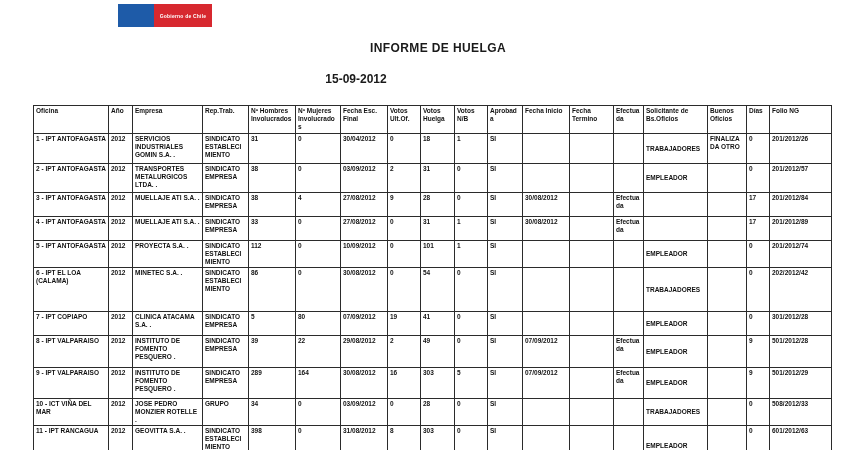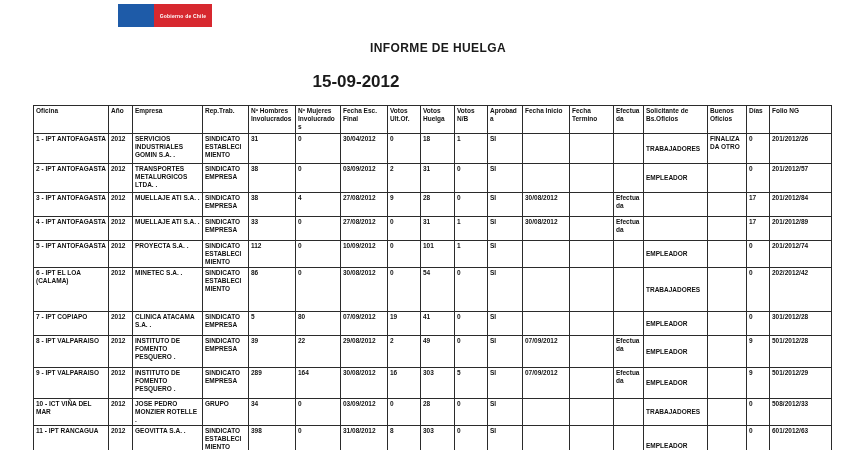--- a/index.html
+++ b/index.html
@@ -23,21 +23,21 @@
     text-align:center; letter-spacing:0.2px;
   }
   .doc-title {
     position:absolute; top:41px; left:0; width:860px;
     text-align:center; font-size:12px; font-weight:700; color:#1a1a1a;
     letter-spacing:0.4px;
     padding-left:16px;
   }
   .doc-date {
     position:absolute; top:72px; left:0; width:712px;
-    text-align:center; font-size:17px; font-weight:700; color:#1a1a1a;
+    text-align:center; font-size:12px; font-weight:700; color:#1a1a1a;
   }
   table.report {
     position:absolute; left:33px; top:105px;
     width:798px; table-layout:fixed;
     border-collapse:collapse;
   }
   table.report th, table.report td {
     border:1px solid #2b2b2b;
     font-size:6.5px; line-height:8px; font-weight:700; color:#111;
     vertical-align:top; text-align:left;

